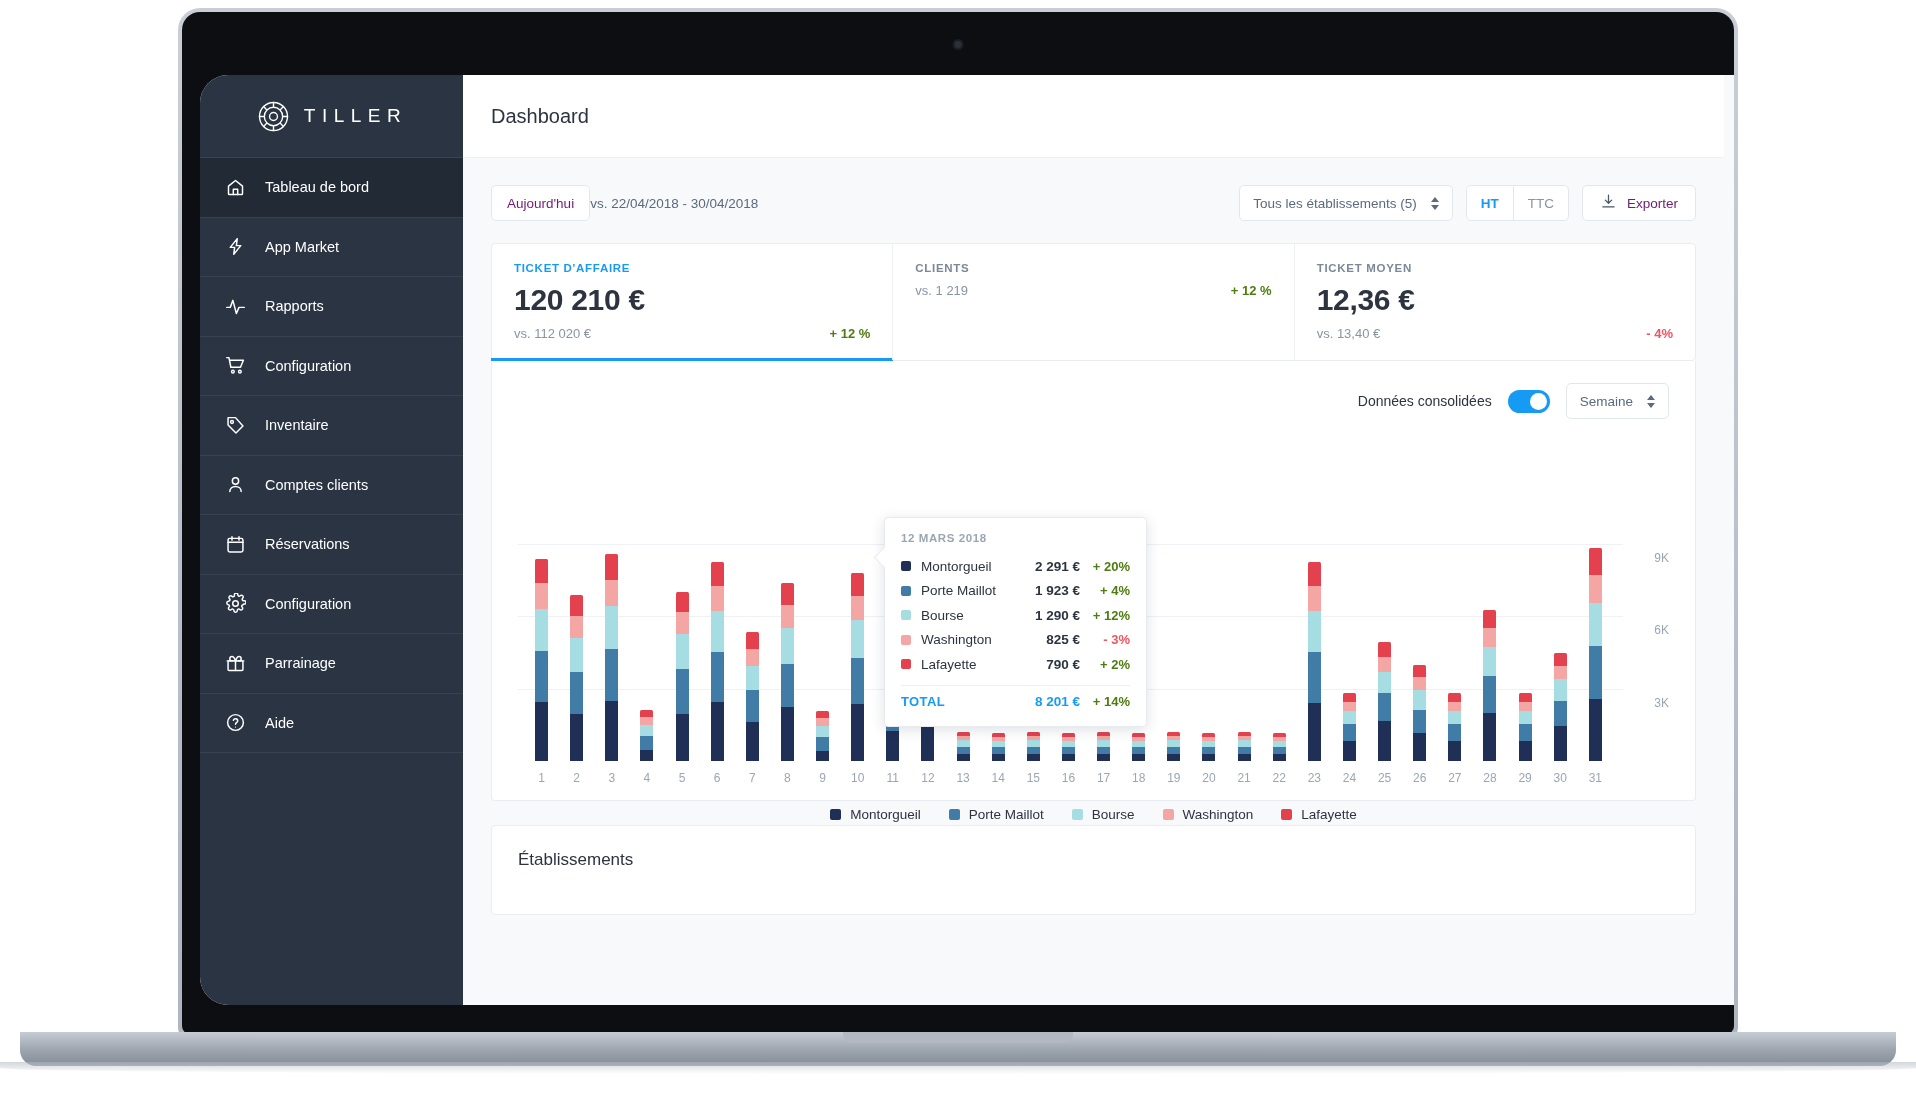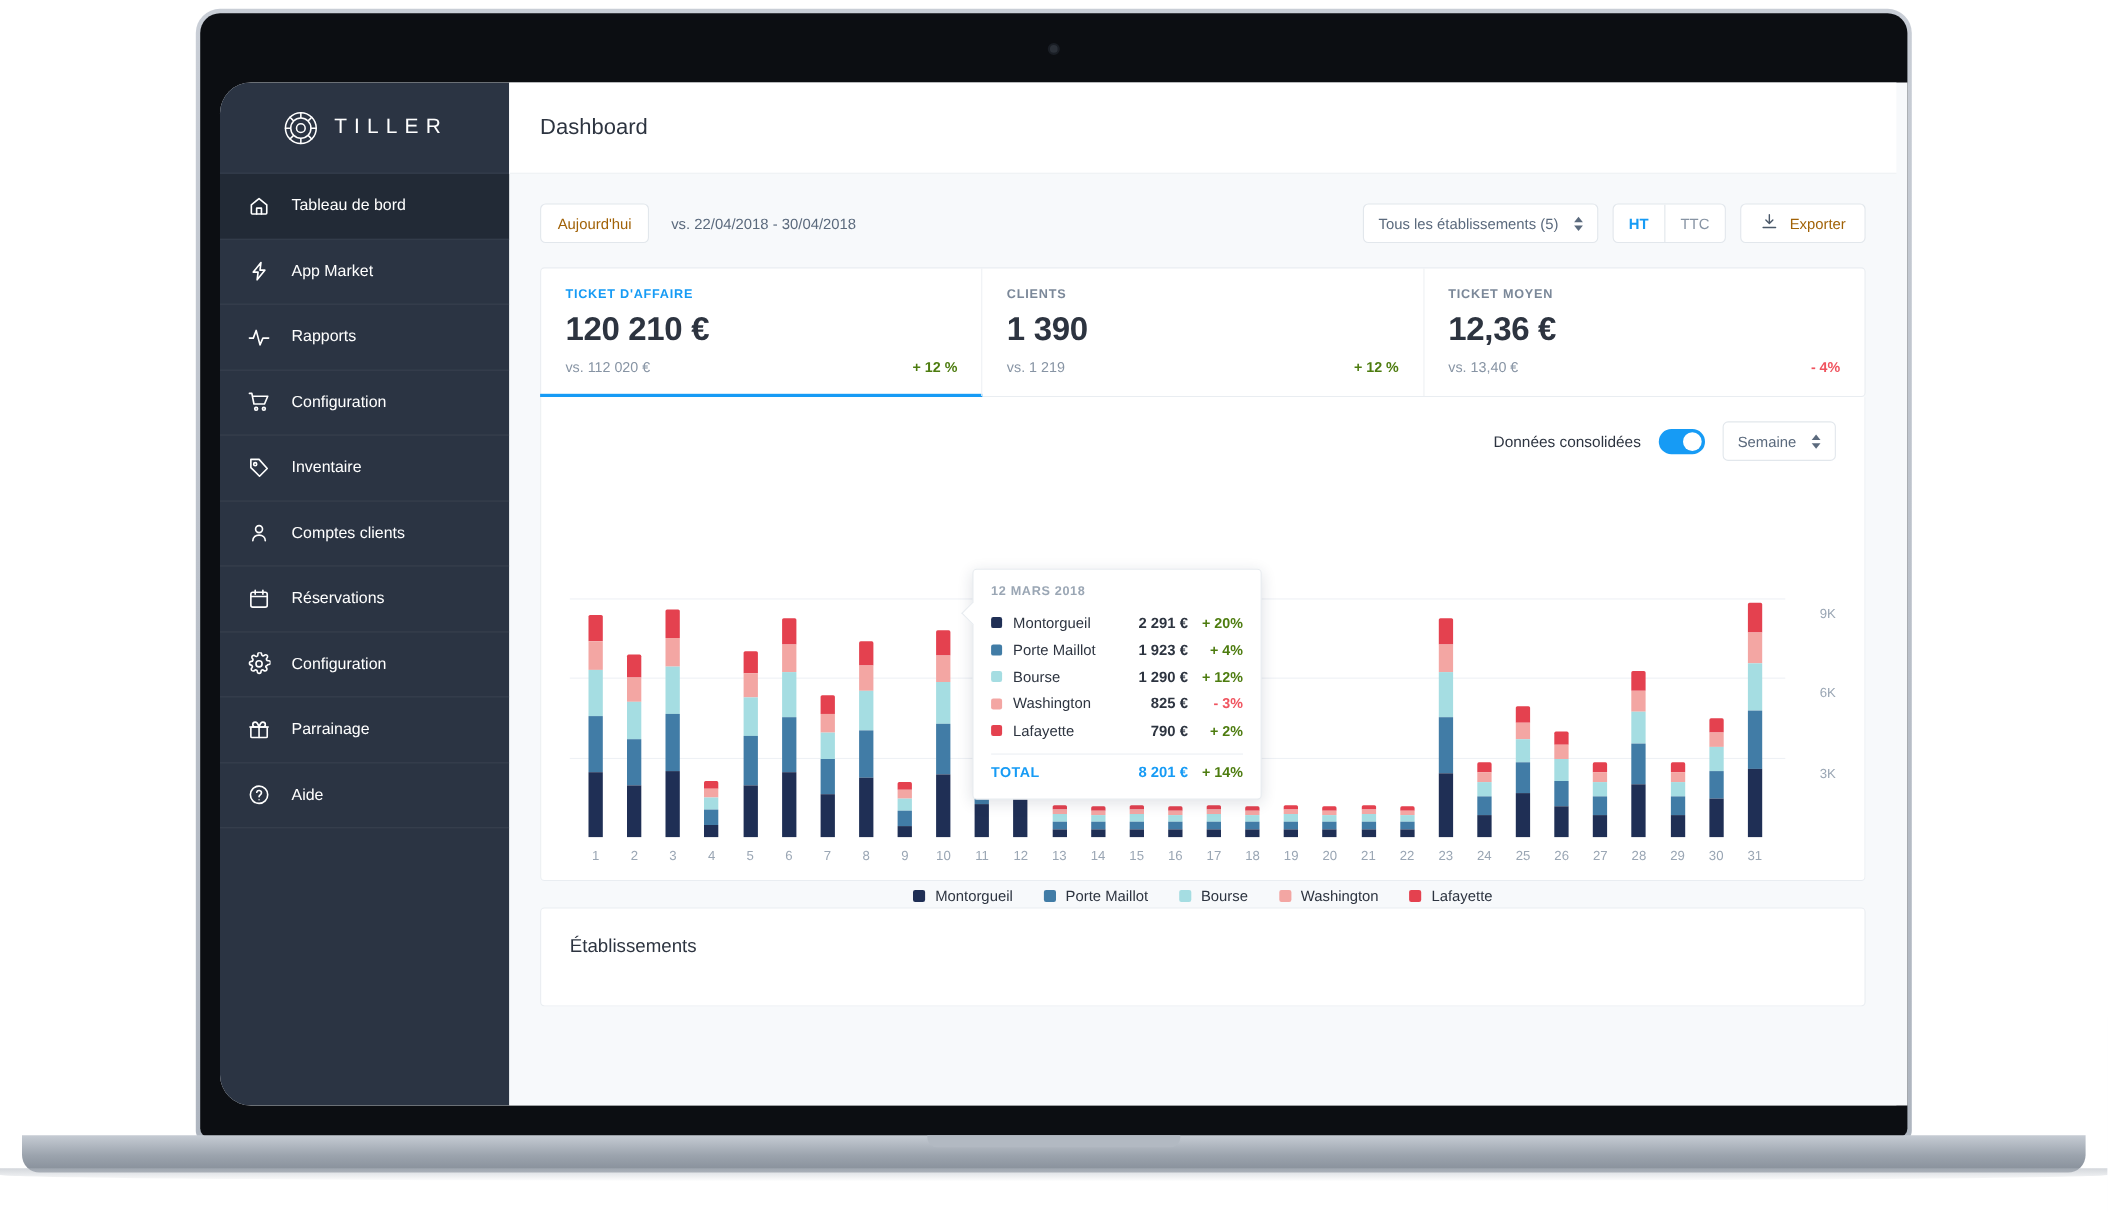--- a/index.html
+++ b/index.html
@@ -94,23 +94,23 @@
     padding-left: 28px; border-bottom: 1px solid #edf0f3;
   }
   .page-title { font-size: 20px; color: #2d3440; font-weight: 400; }
 
   .content { padding: 27px 28px 0 28px; overflow: hidden; }
 
   .toolbar { display: flex; align-items: center; height: 36px; margin-bottom: 22px; }
   .btn {
     border: 1px solid #e2e7ec; background: #fff; border-radius: 5px;
     height: 36px; display: flex; align-items: center; padding: 0 15px;
-    font-size: 13.5px; color: #a16207; cursor: pointer;
-  }
-  .cmp-text { font-size: 13.5px; color: #5b6a7d; margin-left: 20px; }
+    font-size: 13.5px; color: #701a75; cursor: pointer;
+  }
+  .cmp-text { font-size: 13.5px; color: #5b6a7d; margin-left: 0; }
   .tb-right { margin-left: auto; display: flex; align-items: center; gap: 13px; }
   .select {
     border: 1px solid #e2e7ec; background: #fff; border-radius: 5px;
     height: 36px; display: flex; align-items: center; padding: 0 13px;
     font-size: 13.5px; color: #5b6a7d; gap: 14px; cursor: pointer;
   }
   .updown { display: flex; flex-direction: column; gap: 3px; }
   .updown i { display:block; width:0; height:0; border-left:4px solid transparent; border-right:4px solid transparent; }
   .updown i.u { border-bottom:5px solid #5b6a7d; }
   .updown i.d { border-top:5px solid #5b6a7d; }
@@ -365,21 +365,20 @@
                 <div class="kpi primary">
                   <div class="kpi-label">TICKET D'AFFAIRE</div>
                   <div class="kpi-value">120 210 €</div>
                   <div class="kpi-foot">
                     <span class="kpi-prev">vs. 112 020 €</span>
                     <span class="kpi-delta up">+ 12 %</span>
                   </div>
                 </div>
                 <div class="kpi">
                   <div class="kpi-label">CLIENTS</div>
-                  <div class="kpi-value">1 390</div>
                   <div class="kpi-foot">
                     <span class="kpi-prev">vs. 1 219</span>
                     <span class="kpi-delta up">+ 12 %</span>
                   </div>
                 </div>
                 <div class="kpi">
                   <div class="kpi-label">TICKET MOYEN</div>
                   <div class="kpi-value">12,36 €</div>
                   <div class="kpi-foot">
                     <span class="kpi-prev">vs. 13,40 €</span>

